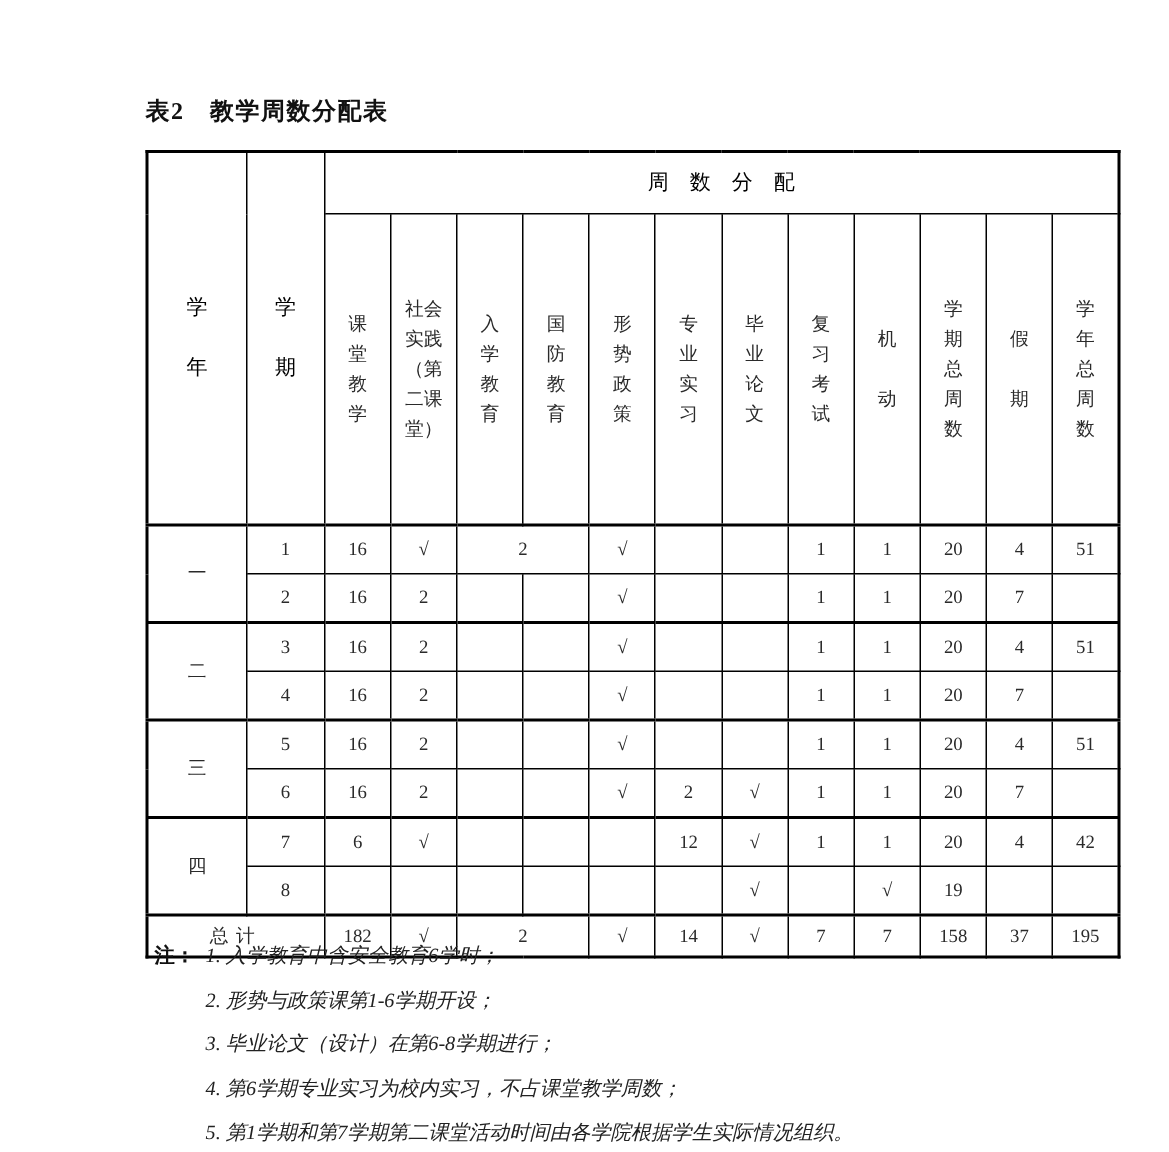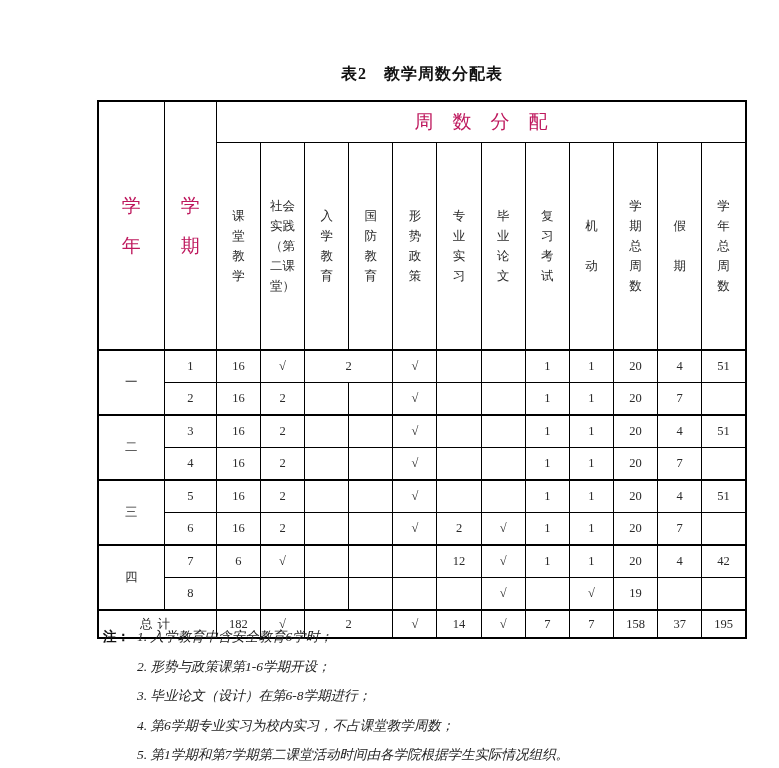--- a/index.html
+++ b/index.html
@@ -5,36 +5,36 @@
   html,body{margin:0;padding:0;}
   body{
     width:779px;height:768px;background:#ffffff;
     font-family:"Liberation Serif","DejaVu Serif",serif;
     color:#1f1f1f;
   }
   .page{position:relative;width:779px;height:768px;background:#fff;overflow:hidden;}
 
   .doc-title{
     position:absolute;left:97px;top:64px;width:650px;
-    text-align:center;font-weight:bold;font-size:16px;color:#111;
+    font-weight:bold;font-size:16px;color:#111;
     letter-spacing:1px;
   }
 
   table.sched{
     position:absolute;left:97px;top:100px;width:650px;
     border-collapse:collapse;table-layout:fixed;
     border:2.5px solid #000;
   }
   table.sched td{
     border:1px solid #000;
     text-align:center;vertical-align:middle;
     padding:0;font-size:12.5px;color:#2a2a2a;
     overflow:hidden;
   }
-  tr.band td{height:40px;font-size:19px;color:#be185d;}
+  tr.band td{height:40px;font-size:14px;color:#000000;}
   tr.vheads td{height:206px;}
   .vh{white-space:pre-line;line-height:20px;font-size:13px;}
   tr.datarow td{height:31px;}
   tr.totalrow td{height:26px;text-align:center;}
   tr.thick td{border-top:2px solid #000;}
   td.year-cell{font-size:13px;}
   td.total-label{letter-spacing:5px;}
 
   .notes{
     position:absolute;left:103px;top:622px;width:655px;

